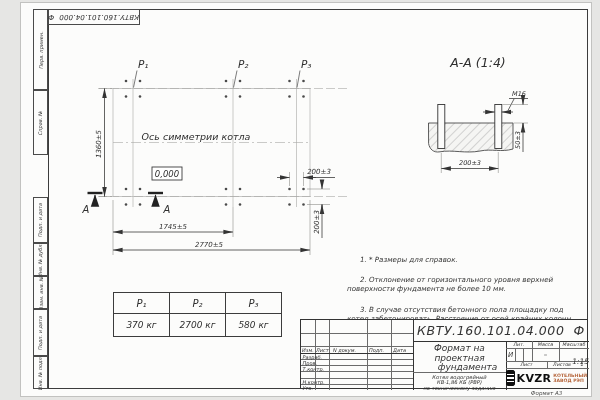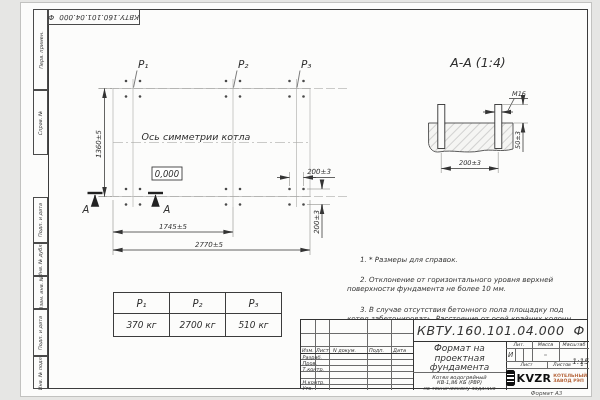--- a/index.html
+++ b/index.html
@@ -223,21 +223,21 @@
   <table class="loads">
     <tbody>
         <tr class="hd">
       <td>P₁</td>
       <td>P₂</td>
       <td>P₃</td>
     </tr>
     <tr class="vl">
       <td>370 кг</td>
       <td>2700 кг</td>
-      <td>510 кг</td>
+      <td>580 кг</td>
     </tr>
   </tbody>
     </table>
 
   <div class="tb">
 
     <div class="ln" style="left:14px;top:0;width:1px;height:70px;"></div>
     <div class="ln" style="left:28px;top:0;width:1px;height:70px;"></div>
     <div class="ln" style="left:66px;top:0;width:1px;height:70px;"></div>
     <div class="ln" style="left:90px;top:0;width:1px;height:70px;"></div>
@@ -271,21 +271,21 @@
     <span style="left:1.5px;top:34px;font-size:5px;">Разраб.</span>
     <span style="left:1.5px;top:40px;font-size:5px;">Пров.</span>
     <span style="left:1.5px;top:46px;font-size:5px;">Т.контр.</span>
     <span style="left:1.5px;top:59px;font-size:5px;">Н.контр.</span>
     <span style="left:1.5px;top:65px;font-size:5px;">Утв.</span>
 
     <span style="left:112px;top:3px;width:176px;text-align:center;font-size:12.5px;letter-spacing:.6px;white-space:pre;">КВТУ.160.101.04.000  Ф</span>
 
     <span style="left:112px;top:23px;width:93px;text-align:center;font-size:9px;">Формат на</span>
     <span style="left:112px;top:32.5px;width:93px;text-align:center;font-size:9px;">проектная</span>
-    <span style="left:112px;top:42px;width:93px;text-align:center;font-size:9px;">фундамента</span>
+    <span style="left:120px;top:42px;width:93px;text-align:center;font-size:9px;">фундамента</span>
 
     <span style="left:112px;top:53.5px;width:93px;text-align:center;font-size:5.2px;">Котел водогрейный</span>
     <span style="left:112px;top:59px;width:93px;text-align:center;font-size:5.2px;">КВ-1,86 КБ (РВР)</span>
     <span style="left:112px;top:64.5px;width:93px;text-align:center;font-size:5.2px;">по техническому заданию</span>
 
     <span style="left:205px;top:22px;width:26px;text-align:center;font-size:4.8px;">Лит.</span>
     <span style="left:231px;top:22px;width:27px;text-align:center;font-size:4.8px;">Масса</span>
     <span style="left:258px;top:22px;width:30px;text-align:center;font-size:4.8px;">Масштаб</span>
     <span style="left:205px;top:31px;width:9px;text-align:center;font-size:7px;">И</span>
     <span style="left:231px;top:31px;width:27px;text-align:center;font-size:7px;">–</span>

